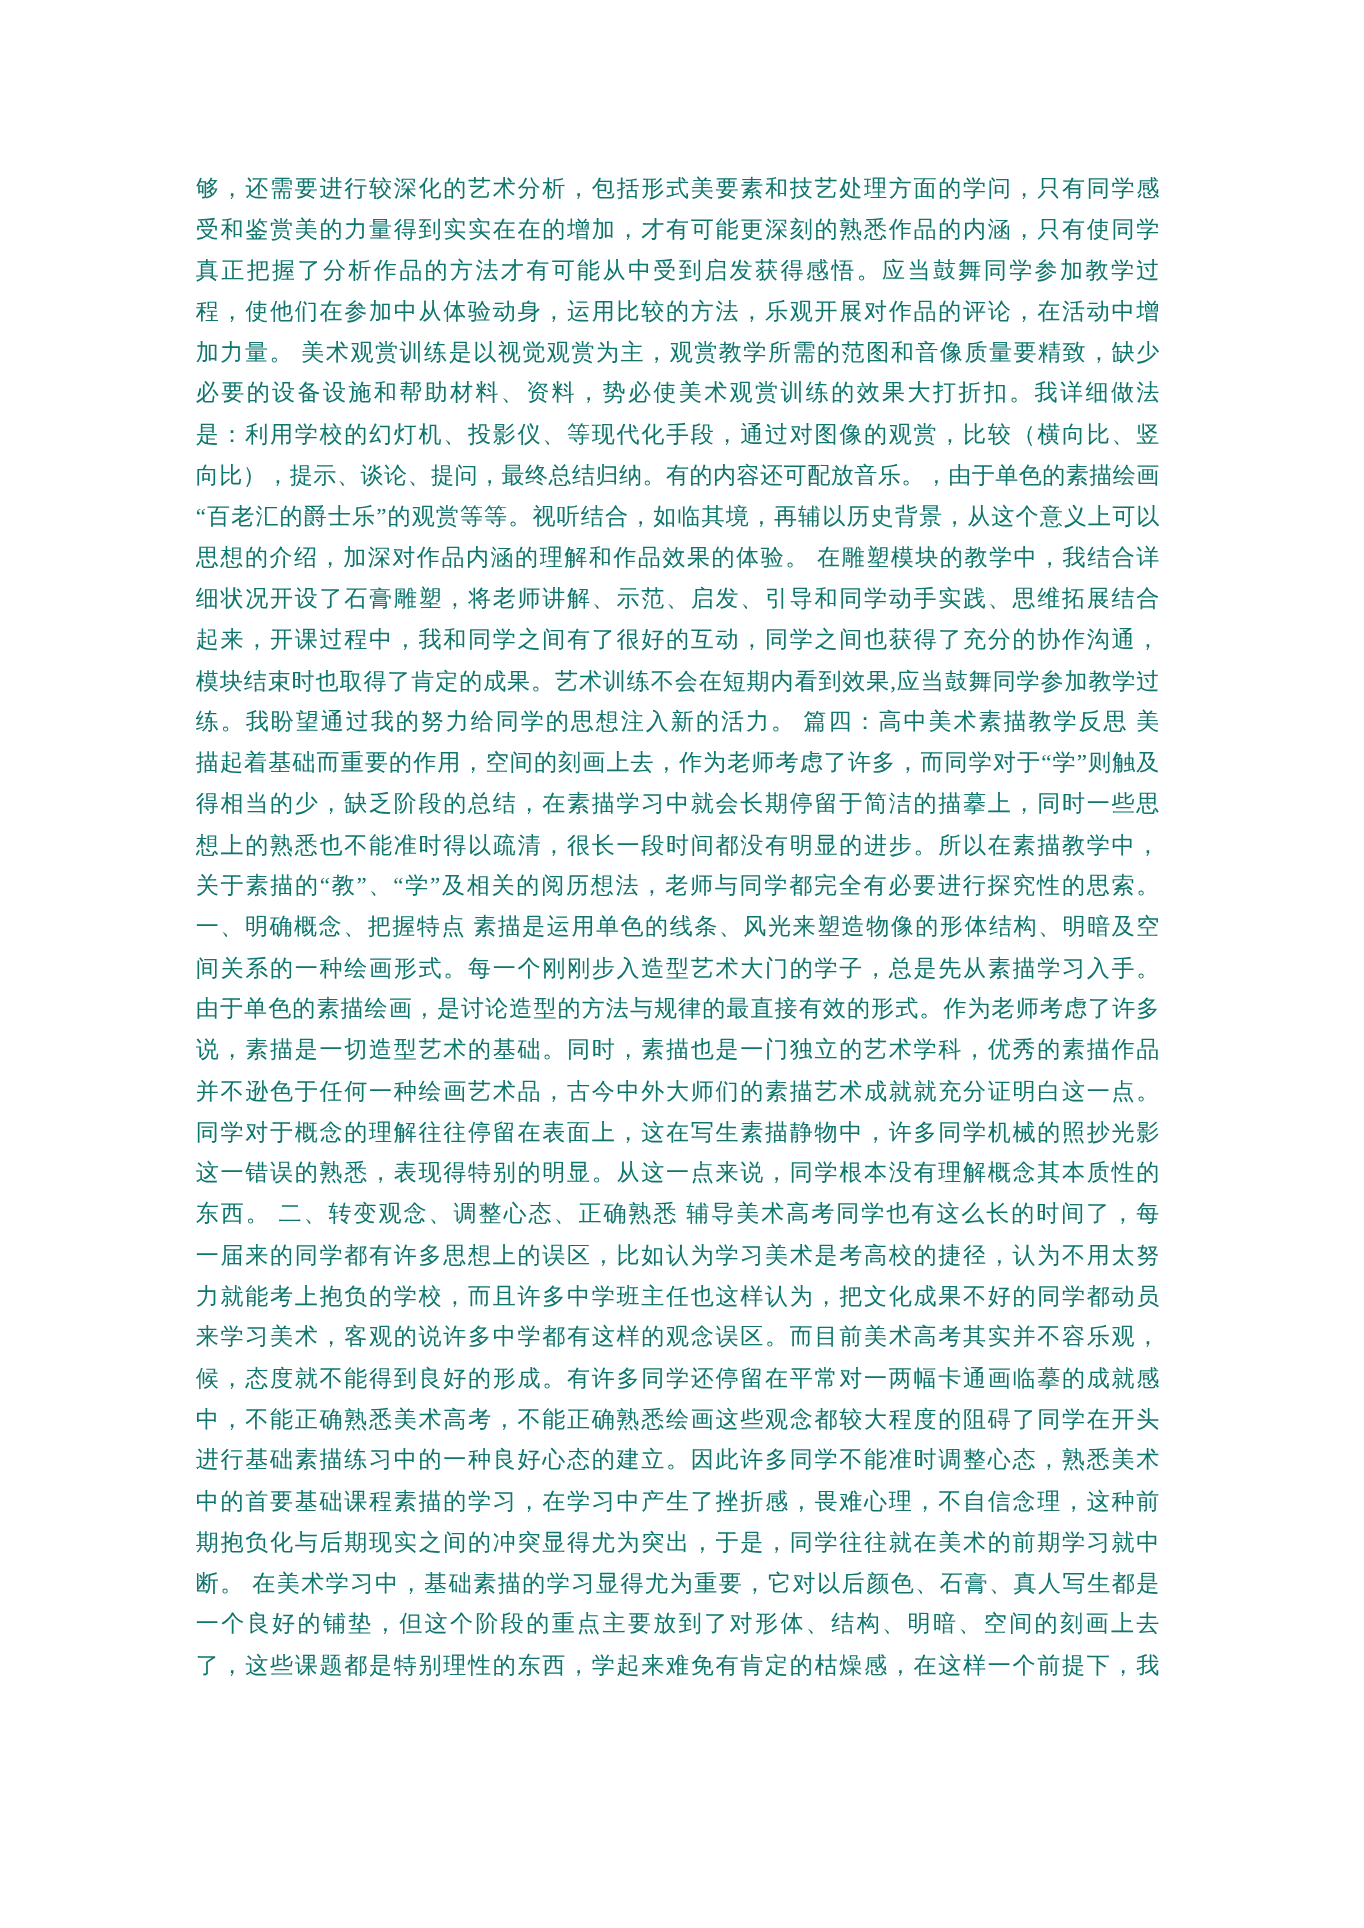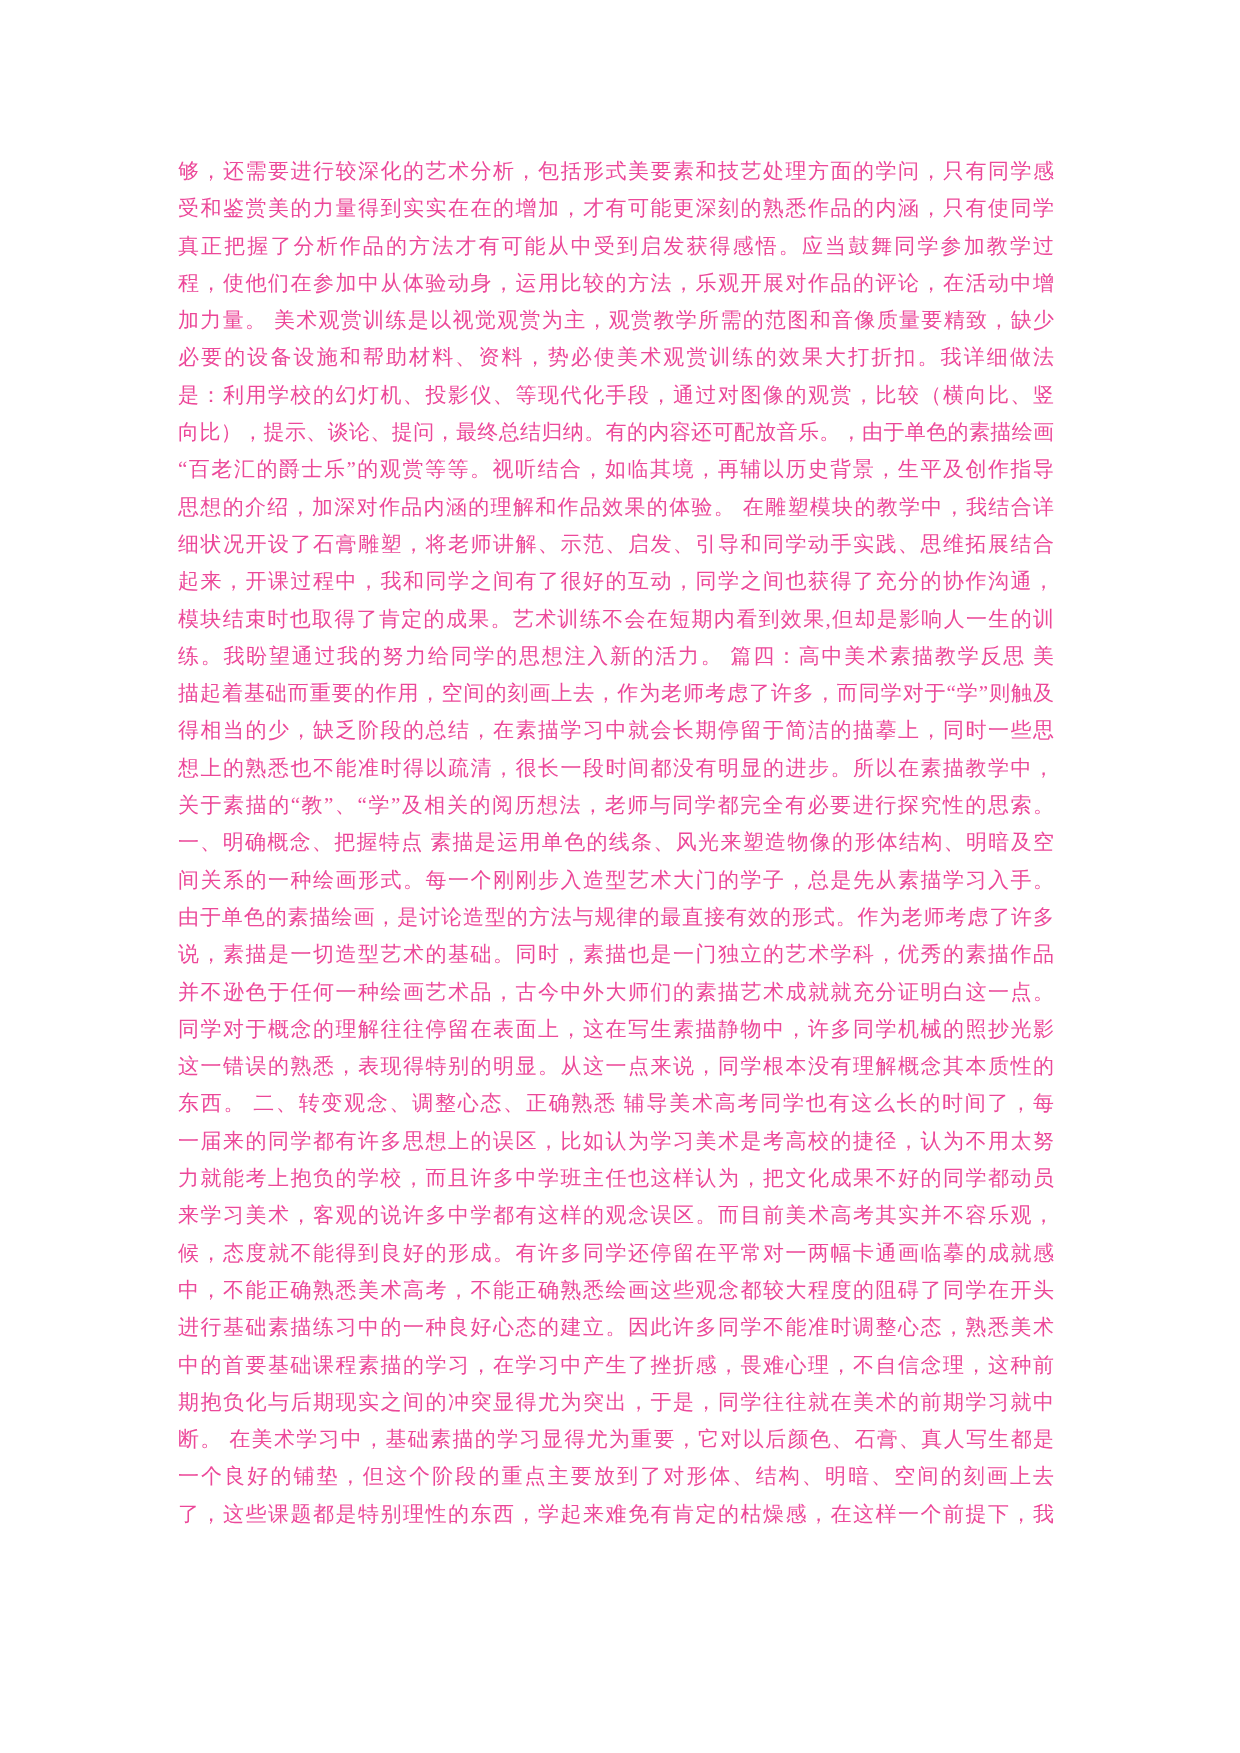--- a/index.html
+++ b/index.html
@@ -29,34 +29,34 @@
     line-height: 37.3px;
     text-align: justify;
     text-align-last: justify;
     overflow: hidden;
   }
 </style>
 </head>
 <body>
 
 <div class="page" style="background: rgb(255, 255, 255);">
-  <div class="text-block" style="color: #ec4899;">
+  <div class="text-block" style="color: #0f766e;">
       <div class="doc-line">够，还需要进行较深化的艺术分析，包括形式美要素和技艺处理方面的学问，只有同学感</div>
       <div class="doc-line">受和鉴赏美的力量得到实实在在的增加，才有可能更深刻的熟悉作品的内涵，只有使同学</div>
       <div class="doc-line">真正把握了分析作品的方法才有可能从中受到启发获得感悟。应当鼓舞同学参加教学过</div>
       <div class="doc-line">程，使他们在参加中从体验动身，运用比较的方法，乐观开展对作品的评论，在活动中增</div>
       <div class="doc-line">加力量。 美术观赏训练是以视觉观赏为主，观赏教学所需的范图和音像质量要精致，缺少</div>
       <div class="doc-line">必要的设备设施和帮助材料、资料，势必使美术观赏训练的效果大打折扣。我详细做法</div>
       <div class="doc-line">是：利用学校的幻灯机、投影仪、等现代化手段，通过对图像的观赏，比较（横向比、竖</div>
       <div class="doc-line">向比），提示、谈论、提问，最终总结归纳。有的内容还可配放音乐。，由于单色的素描绘画</div>
-      <div class="doc-line">“百老汇的爵士乐”的观赏等等。视听结合，如临其境，再辅以历史背景，生平及创作指导</div>
+      <div class="doc-line">“百老汇的爵士乐”的观赏等等。视听结合，如临其境，再辅以历史背景，从这个意义上可以</div>
       <div class="doc-line">思想的介绍，加深对作品内涵的理解和作品效果的体验。 在雕塑模块的教学中，我结合详</div>
       <div class="doc-line">细状况开设了石膏雕塑，将老师讲解、示范、启发、引导和同学动手实践、思维拓展结合</div>
       <div class="doc-line">起来，开课过程中，我和同学之间有了很好的互动，同学之间也获得了充分的协作沟通，</div>
-      <div class="doc-line">模块结束时也取得了肯定的成果。艺术训练不会在短期内看到效果,但却是影响人一生的训</div>
+      <div class="doc-line">模块结束时也取得了肯定的成果。艺术训练不会在短期内看到效果,应当鼓舞同学参加教学过</div>
       <div class="doc-line">练。我盼望通过我的努力给同学的思想注入新的活力。 篇四：高中美术素描教学反思 美</div>
       <div class="doc-line">描起着基础而重要的作用，空间的刻画上去，作为老师考虑了许多，而同学对于“学”则触及</div>
       <div class="doc-line">得相当的少，缺乏阶段的总结，在素描学习中就会长期停留于简洁的描摹上，同时一些思</div>
       <div class="doc-line">想上的熟悉也不能准时得以疏清，很长一段时间都没有明显的进步。所以在素描教学中，</div>
       <div class="doc-line">关于素描的“教”、“学”及相关的阅历想法，老师与同学都完全有必要进行探究性的思索。</div>
       <div class="doc-line">一、明确概念、把握特点 素描是运用单色的线条、风光来塑造物像的形体结构、明暗及空</div>
       <div class="doc-line">间关系的一种绘画形式。每一个刚刚步入造型艺术大门的学子，总是先从素描学习入手。</div>
       <div class="doc-line">由于单色的素描绘画，是讨论造型的方法与规律的最直接有效的形式。作为老师考虑了许多</div>
       <div class="doc-line">说，素描是一切造型艺术的基础。同时，素描也是一门独立的艺术学科，优秀的素描作品</div>
       <div class="doc-line">并不逊色于任何一种绘画艺术品，古今中外大师们的素描艺术成就就充分证明白这一点。</div>

